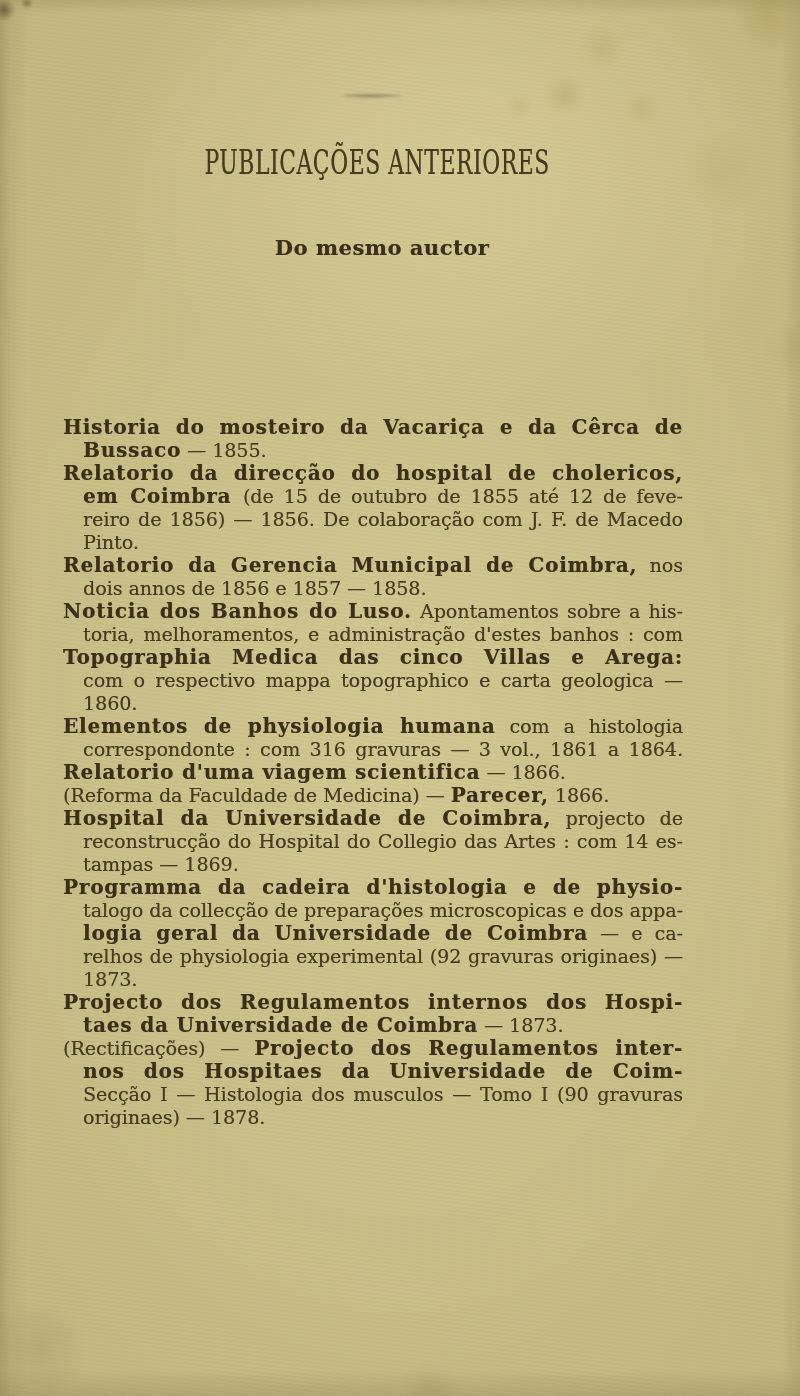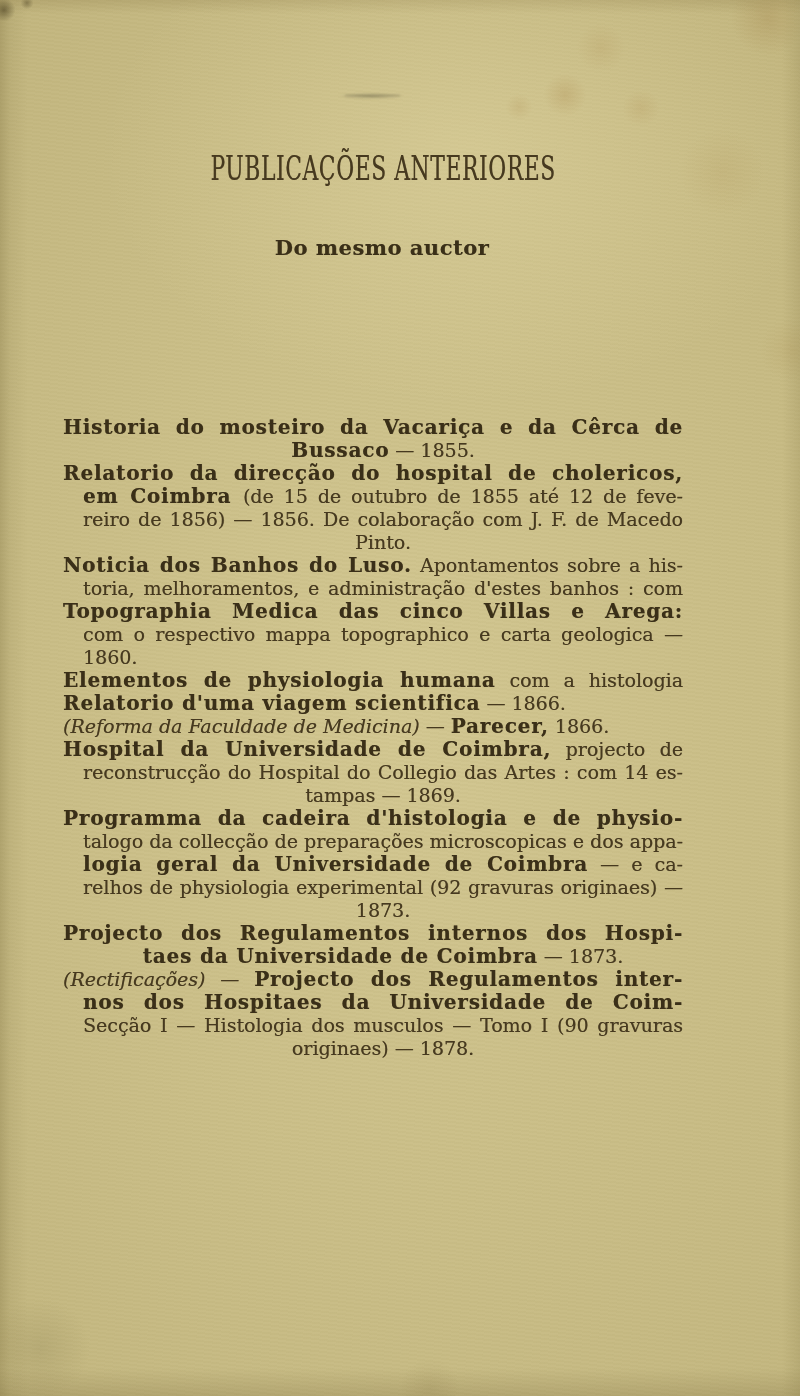--- a/index.html
+++ b/index.html
@@ -43,42 +43,42 @@
   .smudge{
     position:absolute;left:327px;top:92px;width:88px;height:8px;
     background:radial-gradient(ellipse 50% 50% at 50% 50%, rgba(100,95,68,0.45), rgba(100,95,68,0) 75%);
     filter:blur(1px);
   }
   .smudge::after{
     content:"";position:absolute;left:18px;top:3px;width:55px;height:1px;
     background:rgba(85,80,55,0.40);
   }
   .title{
-    position:absolute;left:63px;top:131px;width:620px;margin:18px;
+    position:absolute;left:63px;top:131px;width:620px;margin:12px;
     text-align:center;font-weight:normal;color:var(--ink);
     font-size:34px;line-height:38px;white-space:nowrap;
     text-shadow:0.4px 0.4px 0.7px rgba(60,48,25,0.55);
   }
   .title .squeeze{display:inline-block;transform:scaleX(0.64);transform-origin:46% 50%;letter-spacing:1px;}
   .subtitle{
     position:absolute;left:56px;top:219px;width:620px;margin:16px;
     text-align:center;color:var(--ink-bold);
     font-size:21px;line-height:25px;font-weight:bold;letter-spacing:0.5px;
     text-shadow:0.3px 0.3px 0.6px rgba(60,48,25,0.5);
   }
   .pubs{
     position:absolute;left:63px;top:416px;width:620px;
     font-size:19px;line-height:23px;color:var(--ink);
     text-shadow:0.3px 0.3px 0.5px rgba(60,48,25,0.55);
   }
   .line{white-space:normal;}
-  .line.indent{padding-left:20px;text-align:center;}
+  .line.indent{padding-left:20px;}
   .line.just{text-align:justify;text-align-last:justify;text-justify:inter-word;}
   .b{font-weight:bold;font-size:20px;letter-spacing:0.8px;color:var(--ink-bold);}
-  .i{font-style:italic;}
+  .i{}
   .r{}
 </style>
 </head>
 <body>
 
 <div class="page" style="--paper: #cdc189; --ink: #46391f; --ink-bold: #3a2f18;">
   <div class="smudge"></div>
   <h1 class="title"><span class="squeeze">PUBLICAÇÕES ANTERIORES</span></h1>
   <h2 class="subtitle">Do mesmo auctor</h2>
   <div class="pubs" id="pub-list">
@@ -86,29 +86,34 @@
         <div class="line just"><span class="b">Historia do mosteiro da Vacariça e da Cêrca de</span></div>
         <div class="line indent"><span class="b">Bussaco</span><span class="r"> — 1855.</span></div>
       </div>
       <div class="entry">
         <div class="line just"><span class="b">Relatorio da direcção do hospital de cholericos,</span></div>
         <div class="line indent just"><span class="b">em Coimbra </span><span class="r">(de 15 de outubro de 1855 até 12 de feve-</span></div>
         <div class="line indent just"><span class="r">reiro de 1856) — 1856. De colaboração com J. F. de Macedo</span></div>
         <div class="line indent"><span class="r">Pinto.</span></div>
       </div>
       <div class="entry">
+        <div class="line just"><span class="b">Relatorio da Gerencia Municipal de Coimbra,</span><span class="r"> nos</span></div>
+        <div class="line indent"><span class="r">dois annos de 1856 e 1857 — 1858.</span></div>
+      </div>
+      <div class="entry">
         <div class="line just"><span class="b">Noticia dos Banhos do Luso.</span><span class="r"> Apontamentos sobre a his-</span></div>
         <div class="line indent just"><span class="r">toria, melhoramentos, e administração d'estes banhos : com</span></div>
       </div>
       <div class="entry">
         <div class="line just"><span class="b">Topographia Medica das cinco Villas e Arega:</span></div>
         <div class="line indent just"><span class="r">com o respectivo mappa topographico e carta geologica — 1860.</span></div>
       </div>
       <div class="entry">
         <div class="line just"><span class="b">Elementos de physiologia humana</span><span class="r"> com a histologia</span></div>
+        <div class="line indent just"><span class="r">correspondonte : com 316 gravuras — 3 vol., 1861 a 1864.</span></div>
       </div>
       <div class="entry">
         <div class="line"><span class="b">Relatorio d'uma viagem scientifica</span><span class="r"> — 1866.</span></div>
       </div>
       <div class="entry">
         <div class="line"><span class="i">(Reforma da Faculdade de Medicina)</span><span class="r"> — </span><span class="b">Parecer,</span><span class="r"> 1866.</span></div>
       </div>
       <div class="entry">
         <div class="line just"><span class="b">Hospital da Universidade de Coimbra,</span><span class="r"> projecto de</span></div>
         <div class="line indent just"><span class="r">reconstrucção do Hospital do Collegio das Artes : com 14 es-</span></div>

